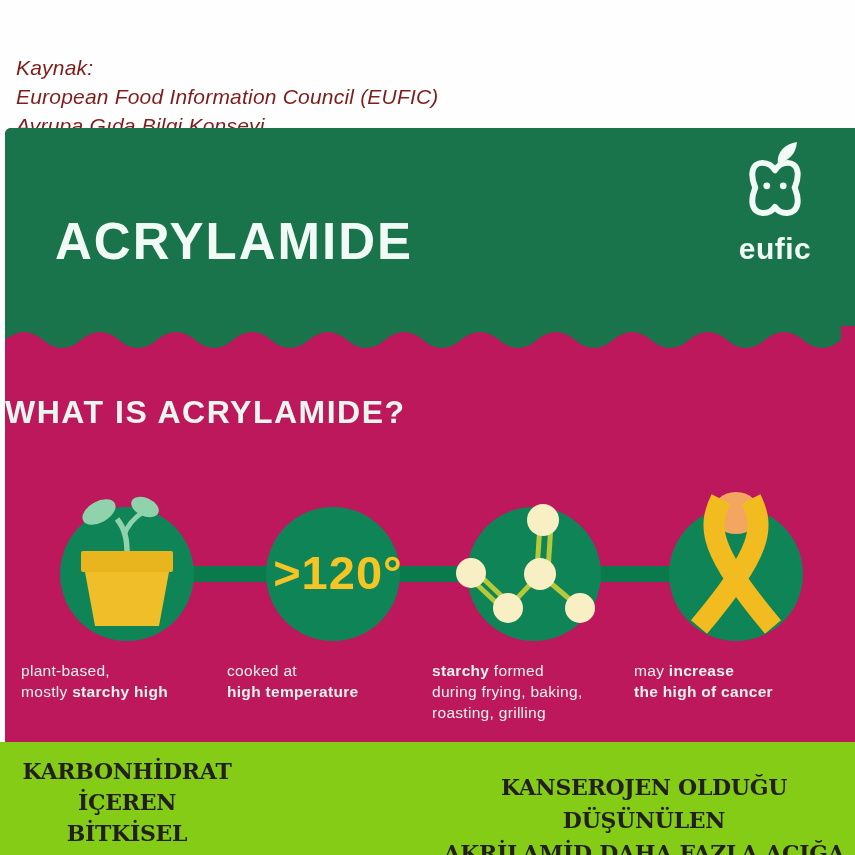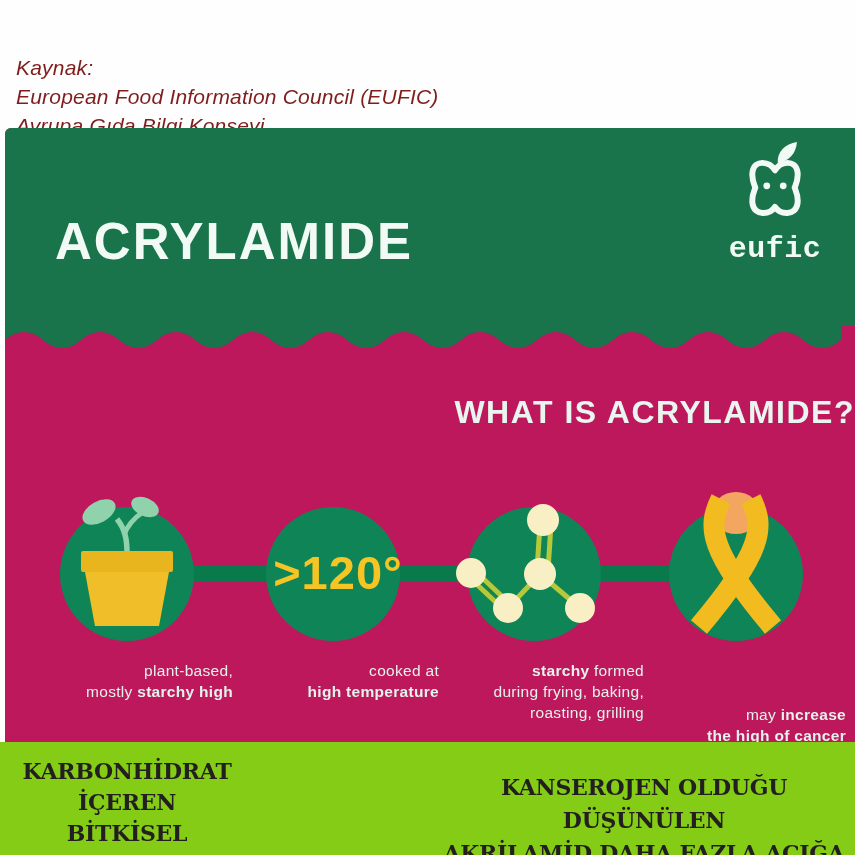--- a/index.html
+++ b/index.html
@@ -12,40 +12,40 @@
             line-height:29px;color:#7f1d1d;letter-spacing:.2px;margin-top:48px;}
 
   
   .card{position:absolute;left:5px;top:128px;width:850px;height:630px;
         background:#be185d;border-top-left-radius:6px;overflow:hidden;}
   .hdr{position:absolute;left:0;top:0;width:100%;height:198px;background:#19744B;}
   .ttl{position:absolute;left:50px;top:84px;font-size:51px;font-weight:800;
        letter-spacing:2px;color:#F2FAF5;}
   .logo{position:absolute;left:722px;top:12px;width:96px;text-align:center;color:#F2FAF5;}
   .logo svg{display:block;margin:0 auto;}
-  .logo .wm{font-size:30px;font-weight:700;letter-spacing:.5px;margin-top:4px;font-family:Liberation Mono, monospace;}
+  .logo .wm{font-size:30px;font-weight:700;letter-spacing:.5px;margin-top:4px;}
 
   .wave{position:absolute;left:0;top:198px;width:100%;height:28px;display:block;}
 
-  .hd2{position:absolute;left:0;top:266px;width:100%;text-align:right;
+  .hd2{position:absolute;left:0;top:266px;width:100%;text-align:left;
        font-size:32px;font-weight:800;letter-spacing:1.5px;color:#E9F6EF;}
 
   .conn{position:absolute;left:117px;top:438px;width:619px;height:16px;background:#0A7A4D;}
 
   .circ{position:absolute;top:379px;width:134px;height:134px;border-radius:50%;
         background:#0F8456;display:flex;align-items:center;justify-content:center;}
   .circ svg{position:absolute;overflow:visible;}
   .c1{left:55px;}.c2{left:261px;}.c3{left:462px;}.c4{left:664px;}
   .deg{font-size:47px;font-weight:700;color:#F4C524;letter-spacing:1px;
        transform:translateY(-2px);margin-left:10px;}
 
-  .cap{position:absolute;top:532px;width:212px;text-align:right;font-size:15.5px;
+  .cap{position:absolute;top:532px;width:212px;text-align:left;font-size:15.5px;
        line-height:21px;color:#E3F2EA;letter-spacing:.3px;font-weight:400;}
   .cap b{font-weight:700;}
-  .p1{left:16px;}.p2{left:222px;}.p3{left:427px;}.p4{left:629px;margin-top:44px;}
+  .p1{left:16px;}.p2{left:222px;}.p3{left:427px;}.p4{left:629px;}
 
   
   .foot{position:absolute;left:0;top:742px;width:855px;height:113px;background:#84cc16;}
   .fnote{position:absolute;font-family:"DejaVu Serif",serif;font-weight:700;
          color:#231F20;text-align:center;letter-spacing:-.3px;}
   .f1{left:17px;top:14px;width:220px;font-size:22px;line-height:31px;}
   .f2{left:225px;top:14px;width:220px;font-size:22px;line-height:31px;}
   .f3{left:443px;top:29px;width:402px;font-size:22px;line-height:33px;}
 </style>
 </head>

